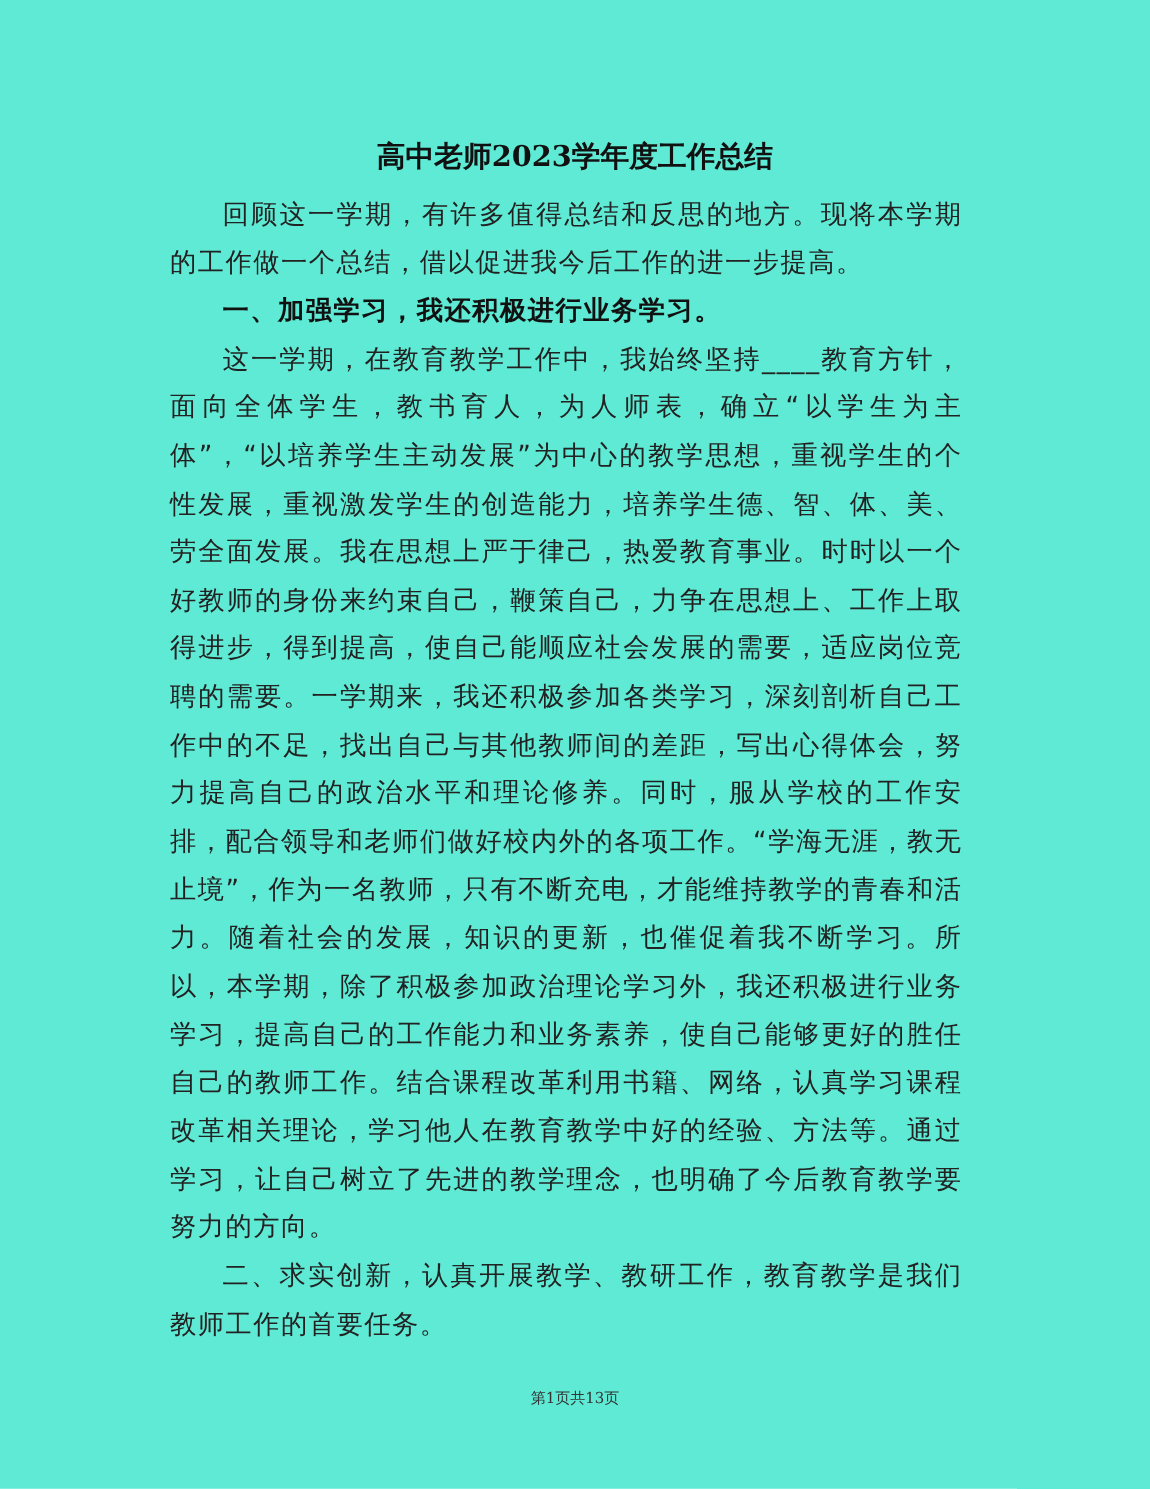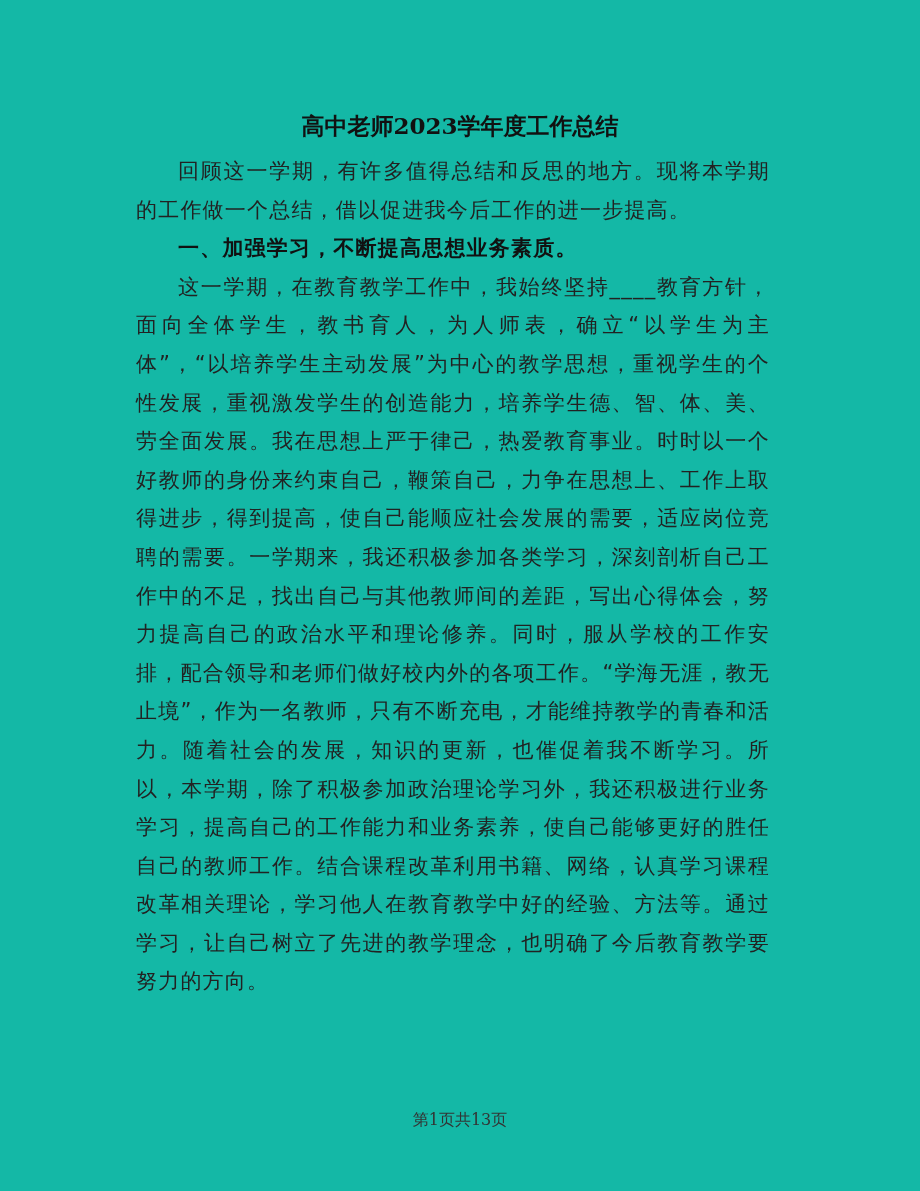--- a/index.html
+++ b/index.html
@@ -1,41 +1,42 @@
 <!DOCTYPE html>
 <html><head>
 <meta charset="utf-8">
 <style>
   html, body { margin: 0; padding: 0; background: #ffffff; }
   body { width: 920px; height: 1191px; position: relative; overflow: hidden; }
-  .page { position: absolute; left: 0; top: 0; width: 920px; height: 1191px; background: #14b8a6; text-decoration: underline; }
+  .page { position: absolute; left: 0; top: 0; width: 920px; height: 1191px; background: #5eead4; text-decoration: underline; }
   .title {
     position: absolute; left: 0; top: 108px; width: 920px; text-align: center;
     font-family: "DejaVu Serif", serif; font-weight: bold; font-size: 23px;
     color: #111; letter-spacing: 0px; line-height: 36px;
   }
   .body {
     position: absolute; left: 136px; top: 152px; width: 634px;
     font-family: "DejaVu Sans", sans-serif; font-size: 21px; color: #222;
     line-height: 38.6px; text-align: justify; letter-spacing: 1.2px;
   }
   .body p { margin: 0; text-indent: 2em; }
   .body p.h { font-weight: bold; color: #111; }
   .body p + p { margin-top: 0; }
   .footer {
     position: absolute; left: 0; top: 1110px; width: 920px; text-align: center;
-    font-family: "DejaVu Serif", serif; font-size: 16px; color: #333;
+    font-family: "DejaVu Serif", serif; font-size: 12px; color: #333;
   }
 </style>
 </head>
 <body>
 
 <div class="page">
   <div class="title">高中老师2023学年度工作总结</div>
 
   <div class="body">
     <p>回顾这一学期，有许多值得总结和反思的地方。现将本学期的工作做一个总结，借以促进我今后工作的进一步提高。</p>
-    <p class="h">一、加强学习，不断提高思想业务素质。</p>
+    <p class="h">一、加强学习，我还积极进行业务学习。</p>
     <p>这一学期，在教育教学工作中，我始终坚持____教育方针，面向全体学生，教书育人，为人师表，确立“以学生为主体”，“以培养学生主动发展”为中心的教学思想，重视学生的个性发展，重视激发学生的创造能力，培养学生德、智、体、美、劳全面发展。我在思想上严于律己，热爱教育事业。时时以一个好教师的身份来约束自己，鞭策自己，力争在思想上、工作上取得进步，得到提高，使自己能顺应社会发展的需要，适应岗位竞聘的需要。一学期来，我还积极参加各类学习，深刻剖析自己工作中的不足，找出自己与其他教师间的差距，写出心得体会，努力提高自己的政治水平和理论修养。同时，服从学校的工作安排，配合领导和老师们做好校内外的各项工作。“学海无涯，教无止境”，作为一名教师，只有不断充电，才能维持教学的青春和活力。随着社会的发展，知识的更新，也催促着我不断学习。所以，本学期，除了积极参加政治理论学习外，我还积极进行业务学习，提高自己的工作能力和业务素养，使自己能够更好的胜任自己的教师工作。结合课程改革利用书籍、网络，认真学习课程改革相关理论，学习他人在教育教学中好的经验、方法等。通过学习，让自己树立了先进的教学理念，也明确了今后教育教学要努力的方向。</p>
+    <p>二、求实创新，认真开展教学、教研工作，教育教学是我们教师工作的首要任务。</p>
   </div>
 
   <div class="footer">第1页共13页</div>
 </div>
 
 </body></html>

